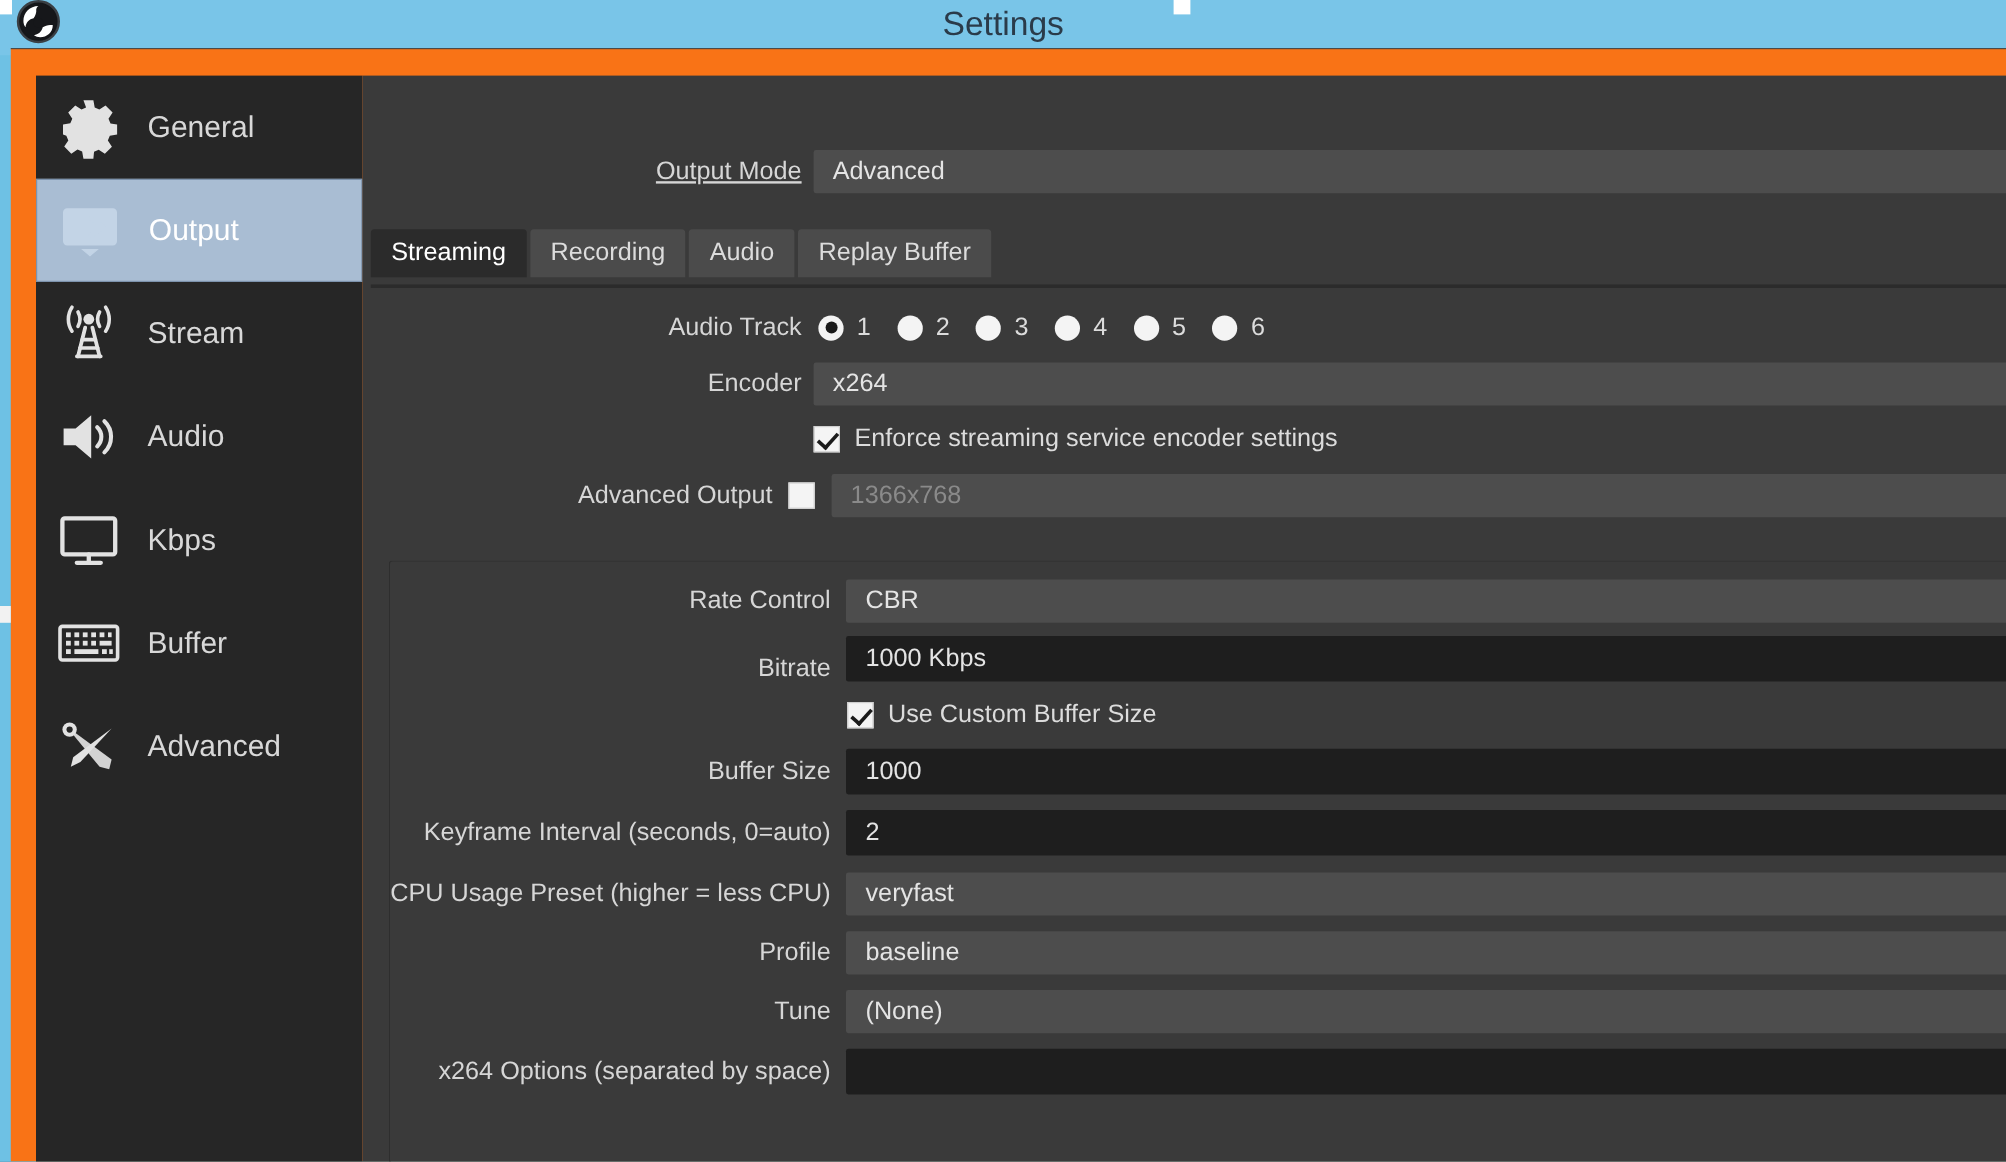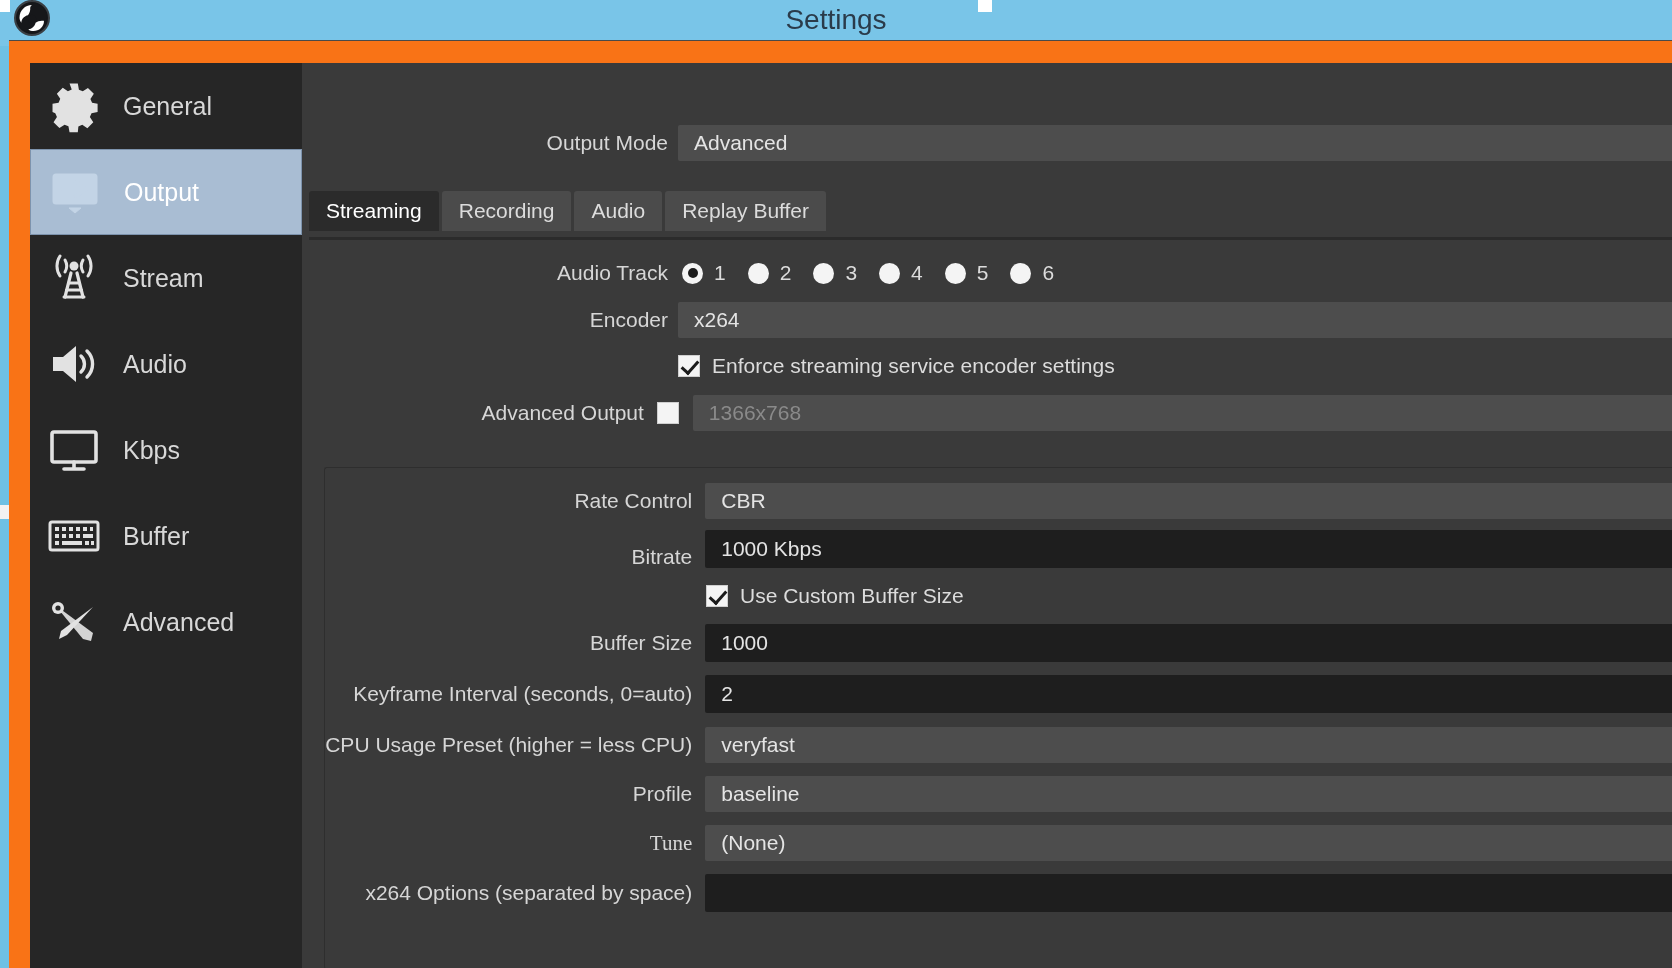--- a/index.html
+++ b/index.html
@@ -333,21 +333,21 @@
           </svg>
         </span>
         <span class="nav-label">Advanced</span>
       </div>
 
     </div>
 
     <div id="main">
 
       <div class="row" style="left:0; top:62px; width:1379px;">
-        <div class="lbl" style="width:366px;">Output Mode</div>
+        <div class="lbl" style="width:366px;text-decoration:underline;">Output Mode</div>
         <div class="combo" style="width:1000px; margin-left:10px;">Advanced</div>
       </div>
 
       <div id="tabbar">
         <div class="tab active">Streaming</div>
         <div class="tab">Recording</div>
         <div class="tab">Audio</div>
         <div class="tab">Replay Buffer</div>
       </div>
       <div id="tabline"></div>
@@ -435,21 +435,21 @@
         <div class="lbl" style="width:392px;">CPU Usage Preset (higher = less CPU)</div>
         <div class="combo" style="width:980px; margin-left:13px;">veryfast</div>
       </div>
 
       <div class="row" style="left:0; top:713px; width:1379px;">
         <div class="lbl" style="width:392px;">Profile</div>
         <div class="combo" style="width:980px; margin-left:13px;">baseline</div>
       </div>
 
       <div class="row" style="left:0; top:762px; width:1379px;">
-        <div class="lbl" style="width:392px;font-family:Liberation Serif, serif;">Tune</div>
+        <div class="lbl" style="width:392px;">Tune</div>
         <div class="combo" style="width:980px; margin-left:13px;">(None)</div>
       </div>
 
       <div class="row" style="left:0; top:812px; width:1379px;">
         <div class="lbl" style="width:392px;">x264 Options (separated by space)</div>
         <div class="spin" style="width:980px; margin-left:13px;"></div>
       </div>
 
     </div>
   </div>

